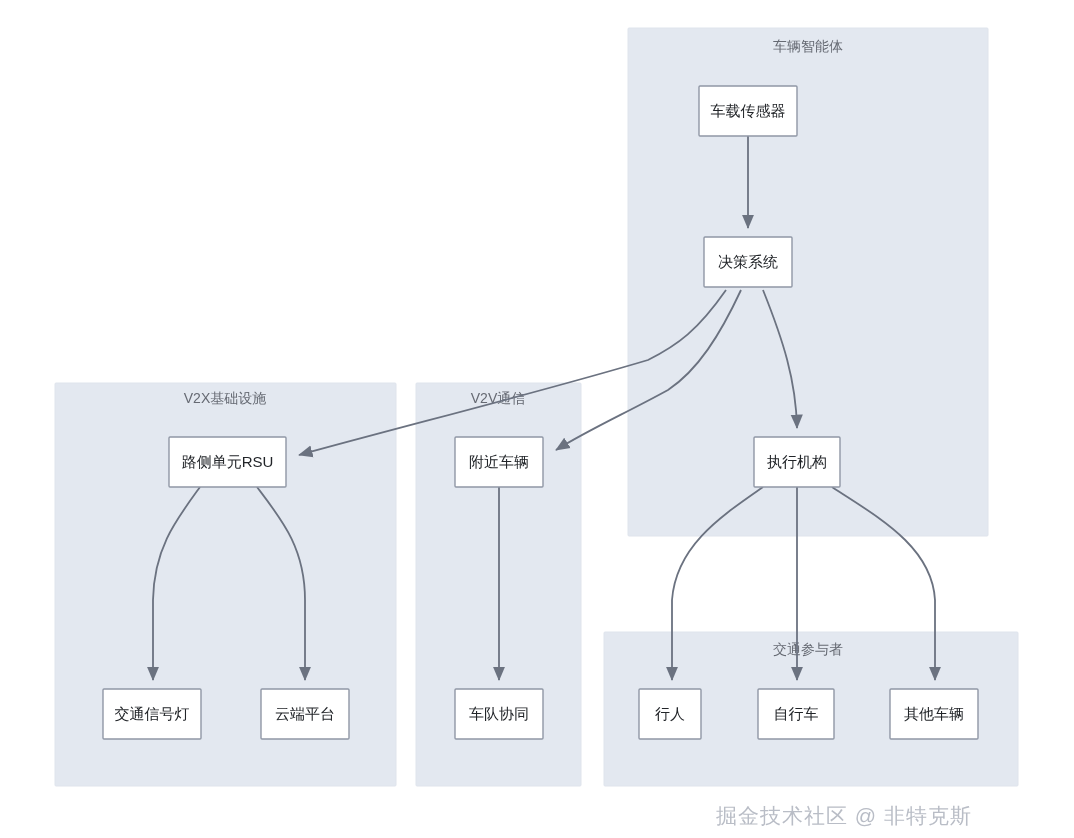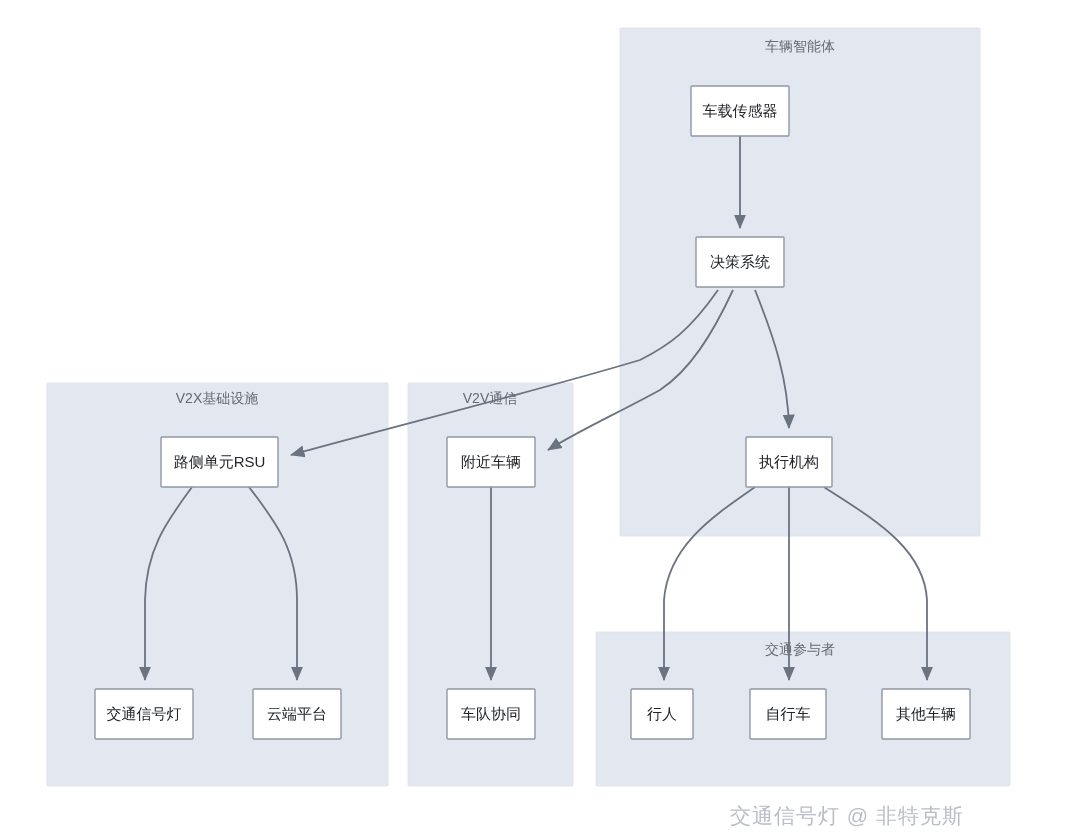--- a/index.html
+++ b/index.html
@@ -9,21 +9,21 @@
   }
   body {
     width: 1074px;
     height: 838px;
     font-family: "Liberation Sans", "DejaVu Sans", sans-serif;
     overflow: hidden;
     position: relative;
   }
   #diagram-root {
     position: absolute;
-    left: 0;
+    left: 8px;
     top: 0;
     width: 976px;
     height: 838px;
   }
   svg.flow {
     display: block;
     width: 1074px;
     height: 838px;
   }
   .cluster-rect {
@@ -148,14 +148,14 @@
           <rect x="750" y="689" width="76" height="50" rx="1" ry="1" fill="#ffffff" stroke="#9097a5" stroke-width="1.4" class="node-rect"></rect>
           <text x="788" y="715" class="node-label" fill="#222529">自行车</text>
         </g>
         <g>
           <rect x="882" y="689" width="88" height="50" rx="1" ry="1" fill="#ffffff" stroke="#9097a5" stroke-width="1.4" class="node-rect"></rect>
           <text x="926" y="715" class="node-label" fill="#222529">其他车辆</text>
         </g>
       </g>
   </svg>
 
-  <div class="watermark-text">交通信号灯 @ 非特克斯</div>
+  <div class="watermark-text">掘金技术社区 @ 非特克斯</div>
 </div>
 
 </body></html>

